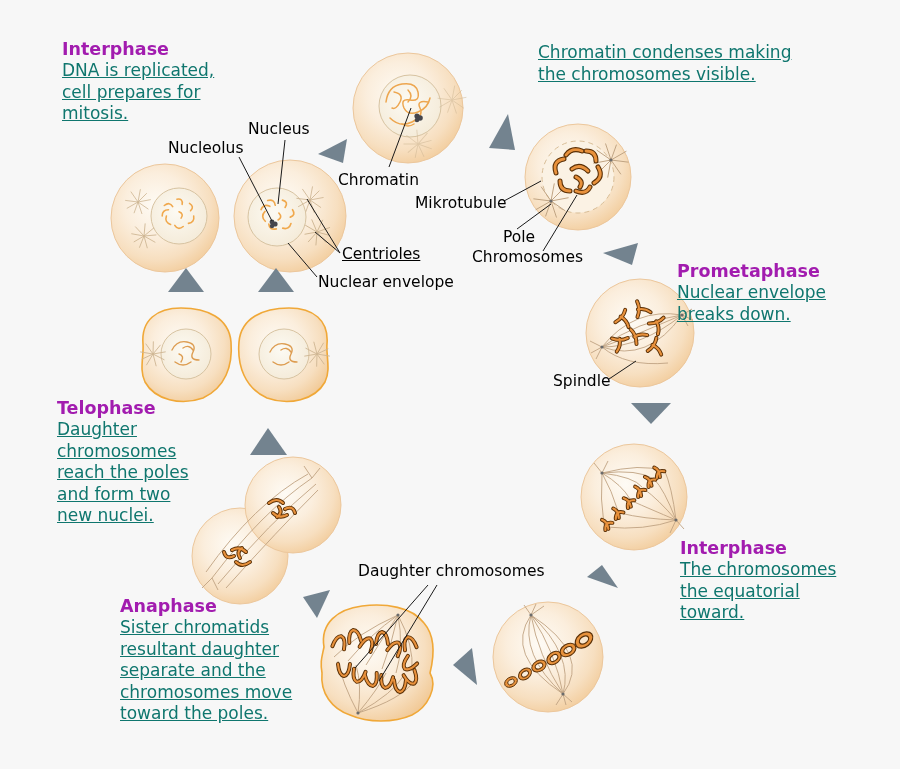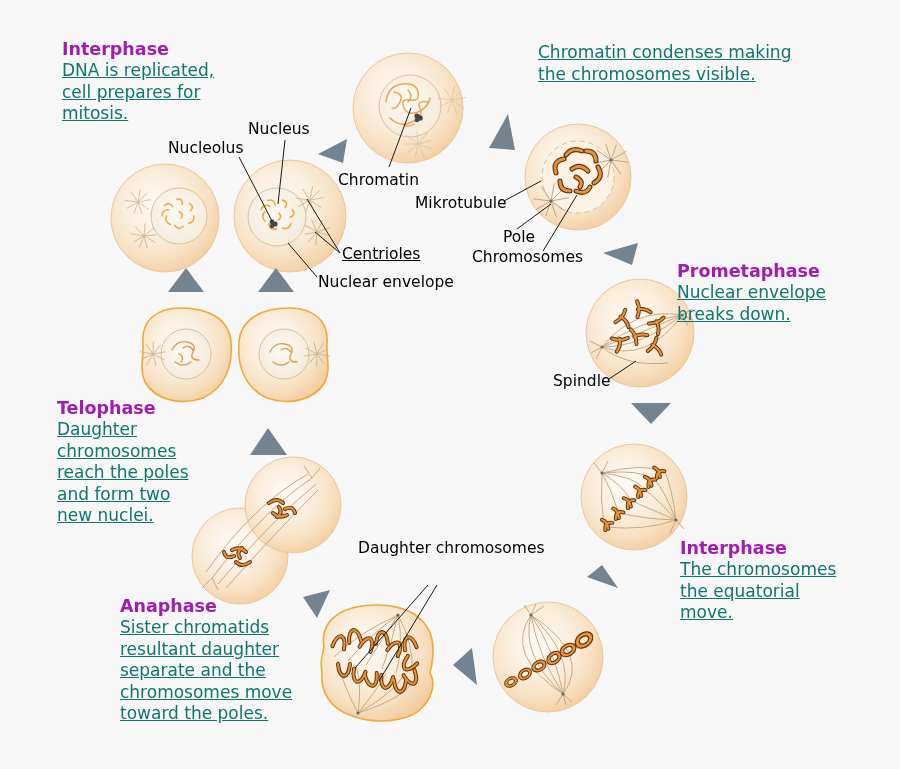--- a/index.html
+++ b/index.html
@@ -359,21 +359,21 @@
   <div class="txt" style="left:677px;top:212px;margin-top:48px;">
     <div class="phase-title">Prometaphase</div>
     <div class="phase-line">Nuclear envelope</div>
     <div class="phase-line">breaks down.</div>
   </div>
 
   <div class="txt" style="left:680px;top:537px;">
     <div class="phase-title">Interphase</div>
     <div class="phase-line">The chromosomes</div>
     <div class="phase-line">the equatorial</div>
-    <div class="phase-line">move.</div>
+    <div class="phase-line">toward.</div>
   </div>
 
   <div class="txt" style="left:120px;top:595px;">
     <div class="phase-title">Anaphase</div>
     <div class="phase-line">Sister chromatids</div>
     <div class="phase-line">resultant daughter</div>
     <div class="phase-line">separate and the</div>
     <div class="phase-line">chromosomes move</div>
     <div class="phase-line">toward the poles.</div>
   </div>
@@ -389,15 +389,15 @@
 
   <div class="txt small-label" style="left:248px;top:121px;">Nucleus</div>
   <div class="txt small-label" style="left:168px;top:140px;text-align:center;">Nucleolus</div>
   <div class="txt small-label" style="left:338px;top:172px;">Chromatin</div>
   <div class="txt small-label" style="left:415px;top:195px;">Mikrotubule</div>
   <div class="txt small-label" style="left:503px;top:229px;">Pole</div>
   <div class="txt small-label" style="left:472px;top:249px;">Chromosomes</div>
   <div class="txt small-label" style="left:342px;top:246px;text-decoration:underline;">Centrioles</div>
   <div class="txt small-label" style="left:318px;top:274px;">Nuclear envelope</div>
   <div class="txt small-label" style="left:553px;top:373px;">Spindle</div>
-  <div class="txt small-label" style="left:358px;top:540px;">Daughter chromosomes</div>
+  <div class="txt small-label" style="left:358px;top:563px;">Daughter chromosomes</div>
 
 </div>
 
 </body></html>

